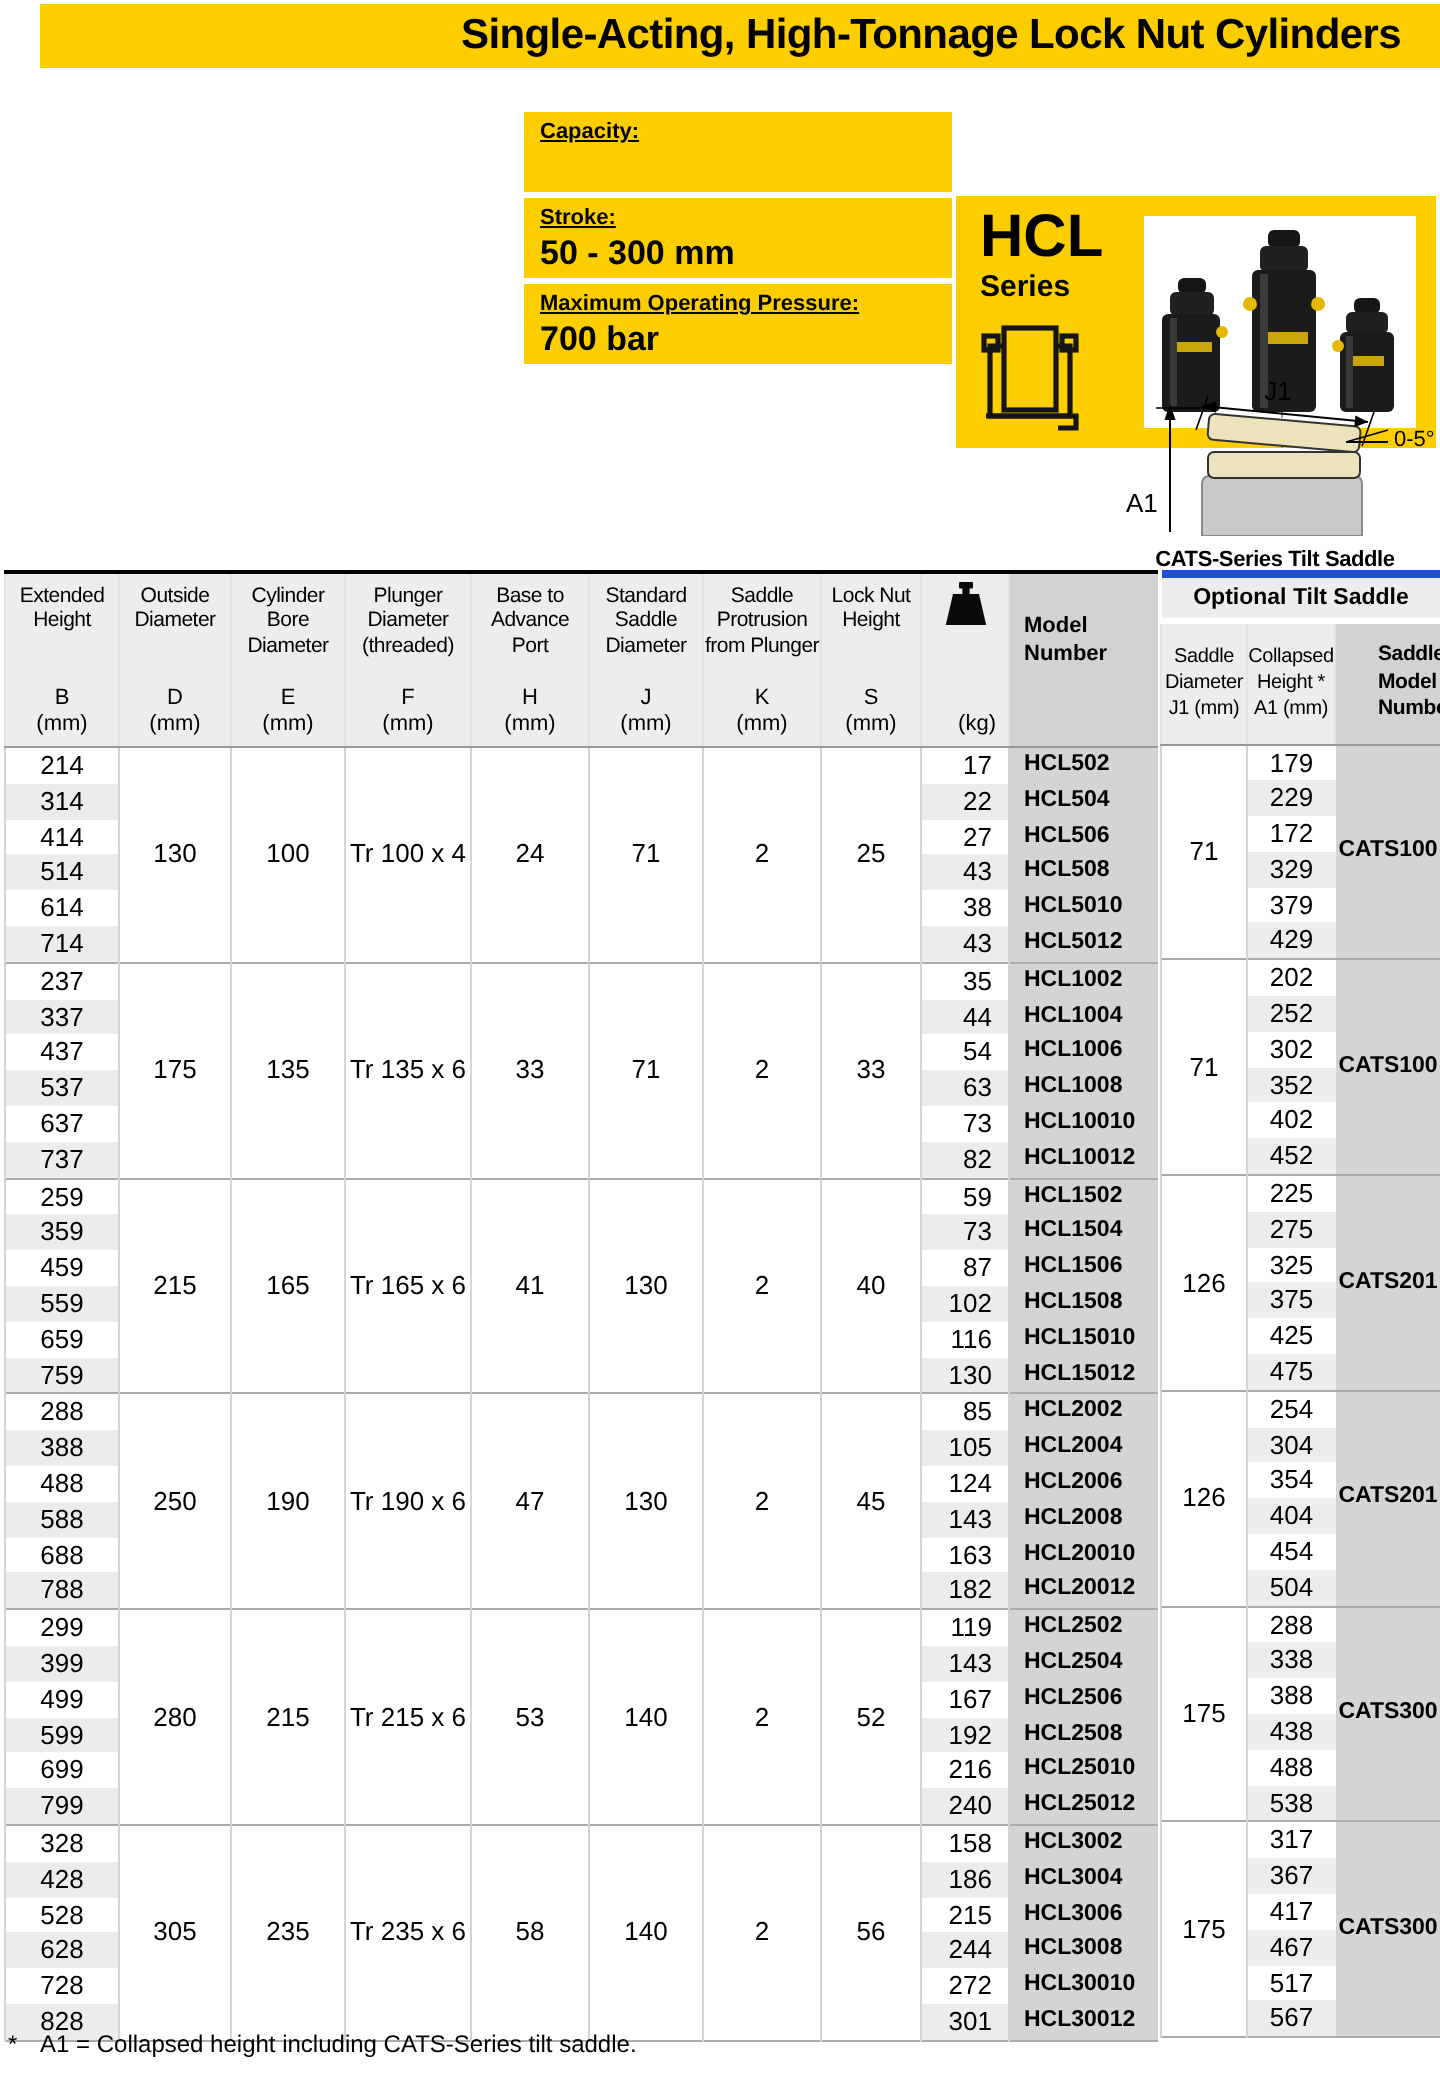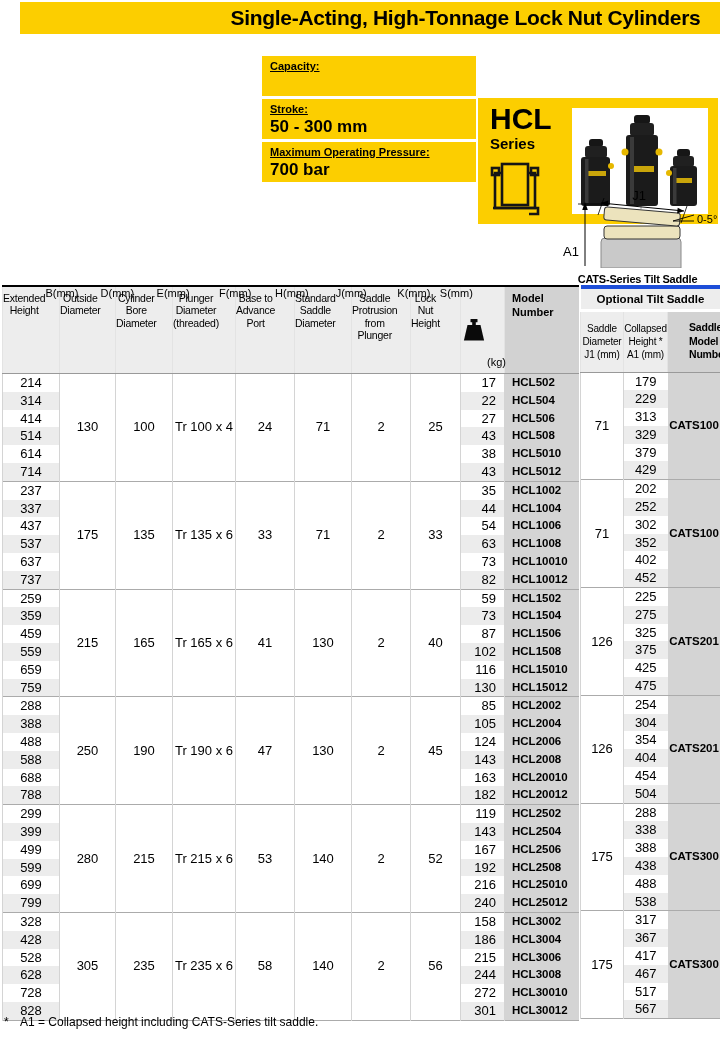--- a/index.html
+++ b/index.html
@@ -24,29 +24,29 @@
 
   .diagram { position:absolute; left:555px; top:190px; width:165px; }
   .diagram-caption { text-align:center; font-size:11px; font-weight:bold; margin-top:1px; letter-spacing:-0.2px; }
 
   table { border-collapse:collapse; table-layout:fixed; }
   .main-table { position:absolute; left:2px; top:285px; width:576px; border-top:2px solid #000; border-bottom:1px solid #ababab; }
   .tilt-table { position:absolute; left:580px; top:285px; width:140px; border-top:4px solid #1d4ed8; border-bottom:1px solid #ababab; }
 
   th { background:var(--hdr); font-weight:normal; padding:0; border-bottom:1px solid #999; }
   .mcol-h { height:86px; vertical-align:top; border-left:1px solid #e3e3e3; border-right:1px solid #e3e3e3; }
-  .hwrap { display:flex; flex-direction:row; height:86px; text-align:center; }
+  .hwrap { display:flex; flex-direction:column; height:86px; text-align:center; }
   .hname { flex:1; padding-top:5px; font-size:10.5px; line-height:1.18; letter-spacing:-0.25px; }
   .hsym  { font-size:11px; line-height:1.2; }
   .hunit { font-size:11px; padding-bottom:4px; line-height:1.2; }
   .weight-h { vertical-align:top; }
   .weight-h .hwrap { align-items:center; }
   .weight-h .wicon { flex:1; padding-top:4px; }
   .weight-h .hunit { align-self:flex-end; padding-right:6px; }
-  .model-h { background:#D2D2D2; text-align:left; vertical-align:top; font-weight:bold; font-size:11px; padding:5px 0 0 7px; line-height:1.25; }
+  .model-h { background:#D2D2D2; text-align:left; vertical-align:top; font-weight:bold; font-size:11px; padding:20px 0 0 7px; line-height:1.25; }
 
   .tilt-title th { height:23px; font-size:11.5px; font-weight:bold; text-align:center; border-bottom:3px solid #fff; }
   .tilt-col-h { height:62px; font-size:10px; line-height:1.3; vertical-align:middle; text-align:center; letter-spacing:-0.2px; border-left:1px solid #e3e3e3; }
   .saddle-model-h { background:#D2D2D2; text-align:left; font-weight:bold; font-size:10.5px; padding-left:21px; }
 
   tbody td { height:17.8px; line-height:17.8px; font-size:13px; padding:0; white-space:nowrap; overflow:hidden; }
   td.col-b { text-align:center; border-left:1px solid var(--grid); border-right:1px solid var(--grid); }
   td.merged { text-align:center; vertical-align:middle; background:#fff; border-left:1px solid var(--grid); border-right:1px solid var(--grid); }
   td.col-kg { text-align:right; padding-right:8px; border-left:1px solid var(--grid); border-right:1px solid var(--grid); }
   td.col-model { text-align:left; padding-left:7px; font-weight:bold; font-size:11.5px; background:var(--modelbg); }
@@ -474,21 +474,21 @@
   <tbody>
       <tr class="group-start">
         <td class="col-j1" rowspan="6">71</td>
         <td class="col-a1">179</td>
         <td class="col-saddle" rowspan="6">CATS100</td>
       </tr>
       <tr class="stripe">
         <td class="col-a1">229</td>
       </tr>
       <tr>
-        <td class="col-a1">313</td>
+        <td class="col-a1">172</td>
       </tr>
       <tr class="stripe">
         <td class="col-a1">329</td>
       </tr>
       <tr>
         <td class="col-a1">379</td>
       </tr>
       <tr class="stripe">
         <td class="col-a1">429</td>
       </tr>

